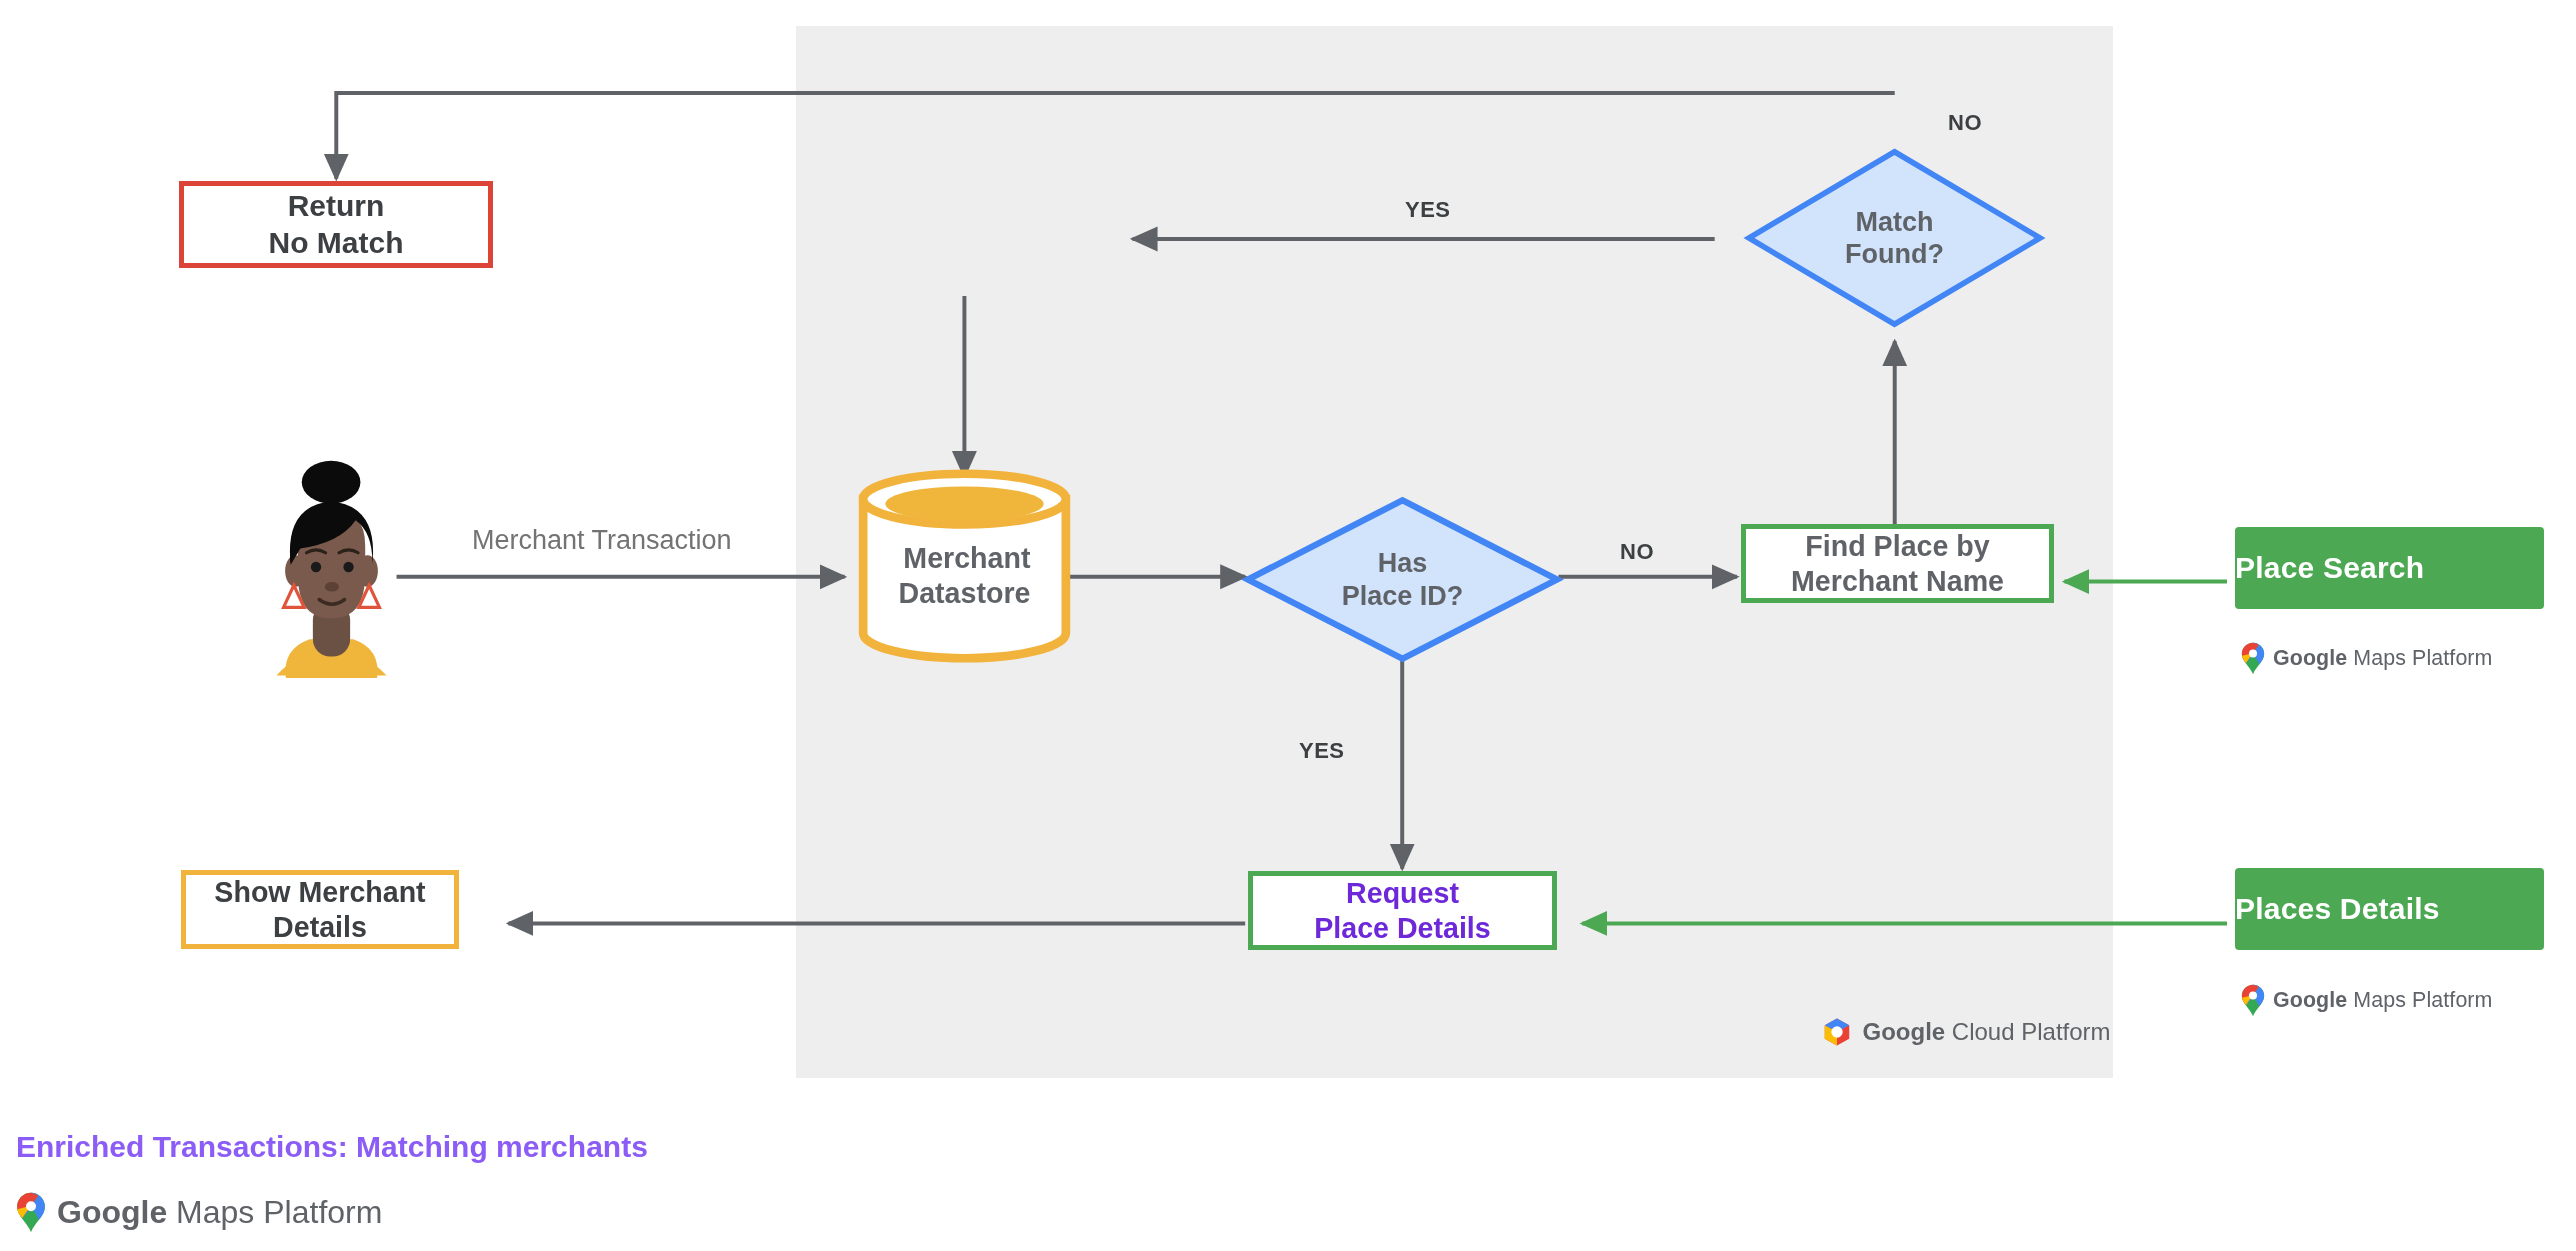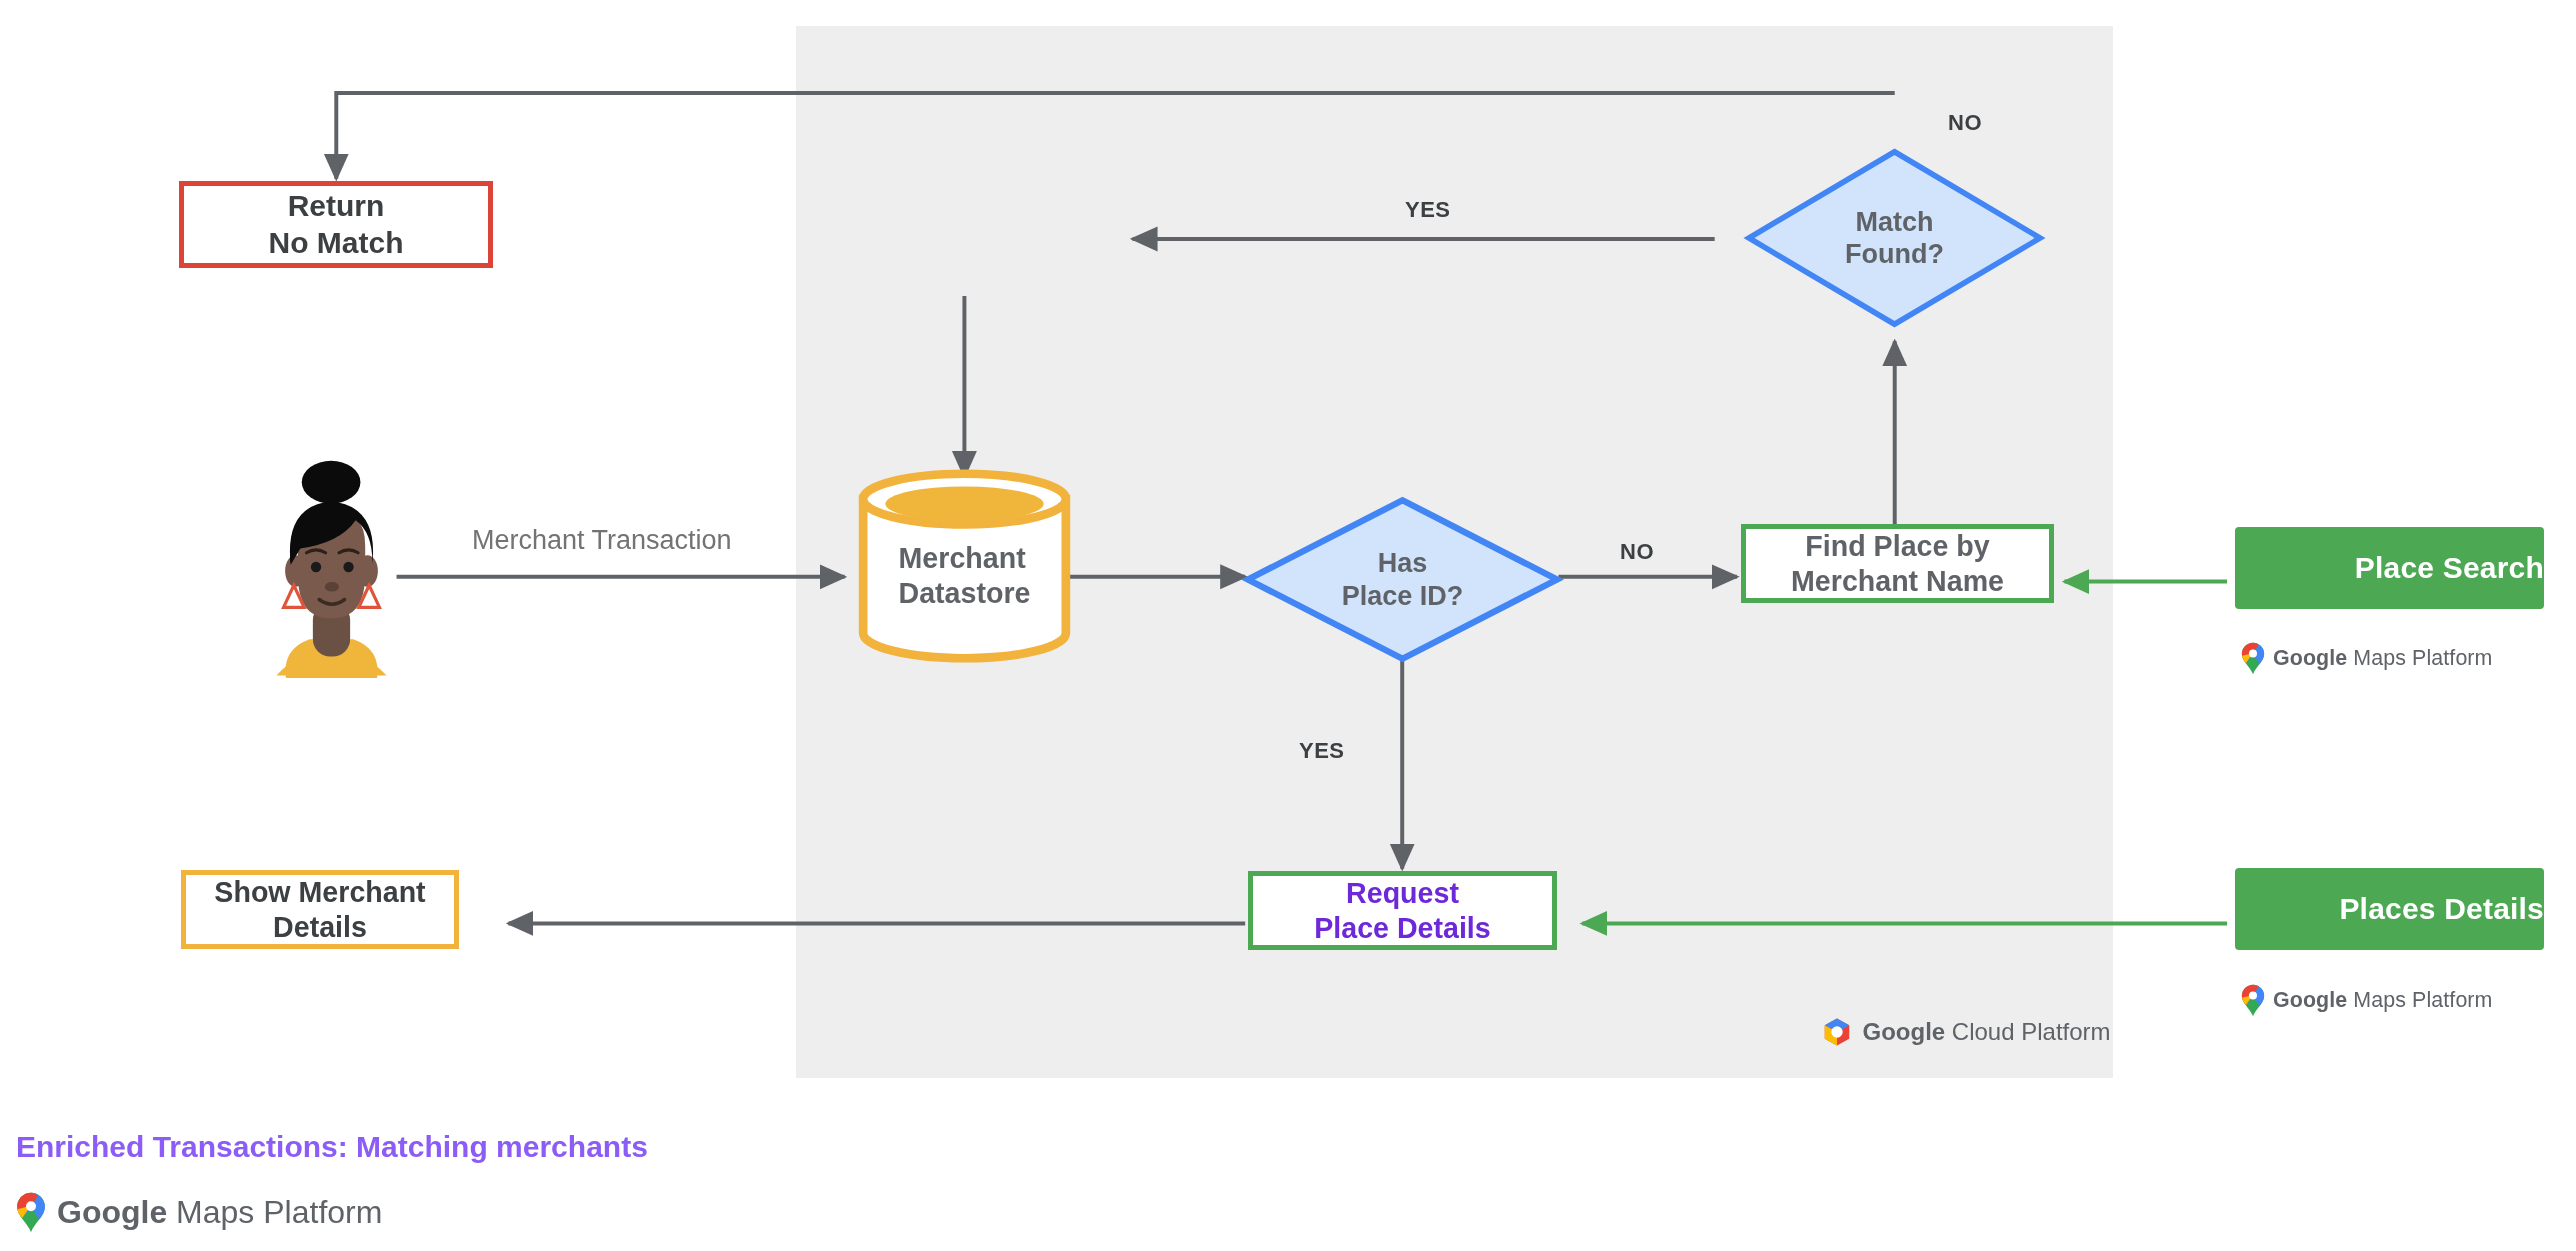--- a/index.html
+++ b/index.html
@@ -54,21 +54,21 @@
 
   
   .chip {
     position: absolute;
     box-sizing: border-box;
     background: #4CA853;
     color: #ffffff;
     border-radius: 4px;
     display: flex;
     align-items: center;
-    justify-content: flex-end;
+    justify-content: flex-start;
     font-weight: bold;
     font-size: 30px;
     letter-spacing: 0.2px;
   }
 
   
   .diamond-wrap { position: absolute; }
   .diamond-wrap svg { display: block; overflow: visible; }
   .diamond-label {
     position: absolute;
@@ -88,21 +88,21 @@
   
   .cylinder { position: absolute; }
   .cylinder svg { display: block; }
   .cylinder-label {
     position: absolute;
     left: 0; top: 0;
     width: 100%; height: 100%;
     display: flex;
     align-items: center;
     justify-content: center;
-    text-align: left;
+    text-align: right;
     font-weight: bold;
     font-size: 28.6px;
     line-height: 1.22;
     white-space: pre-line;
     color: #5f6368;
     padding-top: 19px;
     box-sizing: border-box;
     pointer-events: none;
   }
 

